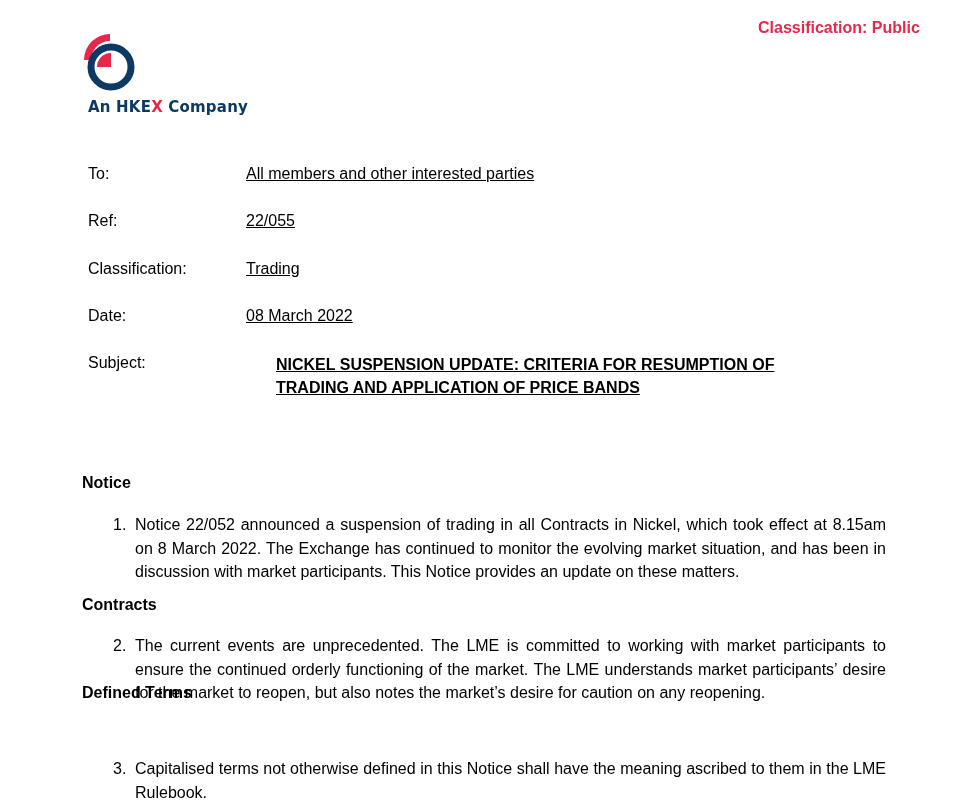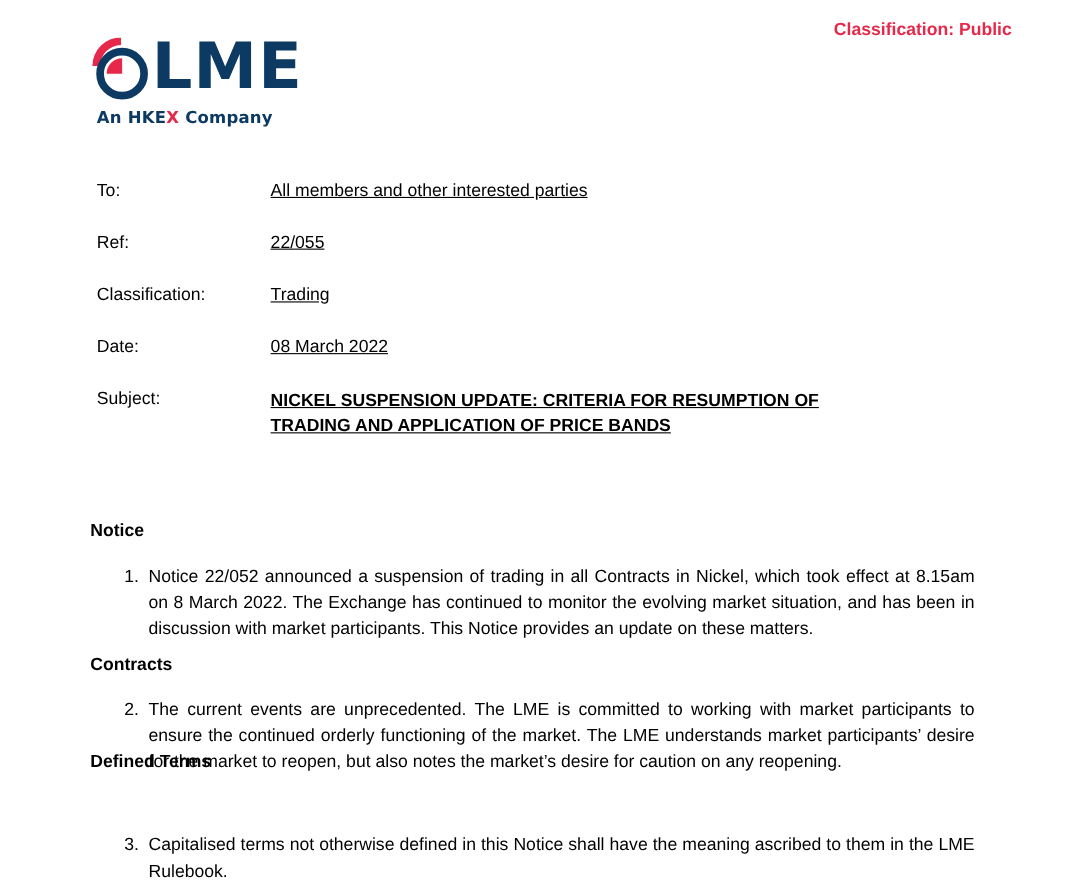--- a/index.html
+++ b/index.html
@@ -22,21 +22,20 @@
 <body>
 
 <div class="classification">Classification: Public</div>
 
 <div class="logo">
   <svg width="60" height="62" viewBox="0 0 60 62" style="position:absolute;left:0;top:0;">
     <path d="M4 26 A26 26 0 0 1 30 0 L30 7 A19 19 0 0 0 11 26 Z" fill="#e6284a"></path>
     <circle cx="31" cy="33" r="20" fill="none" stroke="#0d3a62" stroke-width="7"></circle>
     <path d="M31 33 L31 19 A14 14 0 0 0 17 33 Z" fill="#e6284a"></path>
   </svg>
-  <div class="logo-text">LME</div>
   <div class="logo-sub"><span>An HKE</span><span class="x">X</span><span> Company</span></div>
 </div>
 
 <div class="meta-row" style="top:165px;">
   <span class="meta-label">To:</span>
   <span class="meta-value">All members and other interested parties</span>
 </div>
 <div class="meta-row" style="top:212px;">
   <span class="meta-label">Ref:</span>
   <span class="meta-value">22/055</span>
@@ -44,21 +43,21 @@
 <div class="meta-row" style="top:260px;">
   <span class="meta-label">Classification:</span>
   <span class="meta-value">Trading</span>
 </div>
 <div class="meta-row" style="top:307px;">
   <span class="meta-label">Date:</span>
   <span class="meta-value">08 March 2022</span>
 </div>
 <div class="meta-row" style="top:354px;">
   <span class="meta-label">Subject:</span>
-  <span class="meta-value subject-value" style="top:-1px;">NICKEL SUSPENSION UPDATE: CRITERIA FOR RESUMPTION OF TRADING AND APPLICATION OF PRICE BANDS</span>
+  <span class="meta-value subject-value" style="top:-1px;margin-left:30px;">NICKEL SUSPENSION UPDATE: CRITERIA FOR RESUMPTION OF TRADING AND APPLICATION OF PRICE BANDS</span>
 </div>
 
 <div class="heading" style="top:474px;">Notice</div>
 <div class="para" style="top:513px;">
   <span class="num">1.</span>
   <div class="text">Notice 22/052 announced a suspension of trading in all Contracts in Nickel, which took effect at 8.15am on 8 March 2022. The Exchange has continued to monitor the evolving market situation, and has been in discussion with market participants.  This Notice provides an update on these matters.</div>
 </div>
 
 <div class="heading" style="top:596px;">Contracts</div>
 <div class="para" style="top:634px;">

